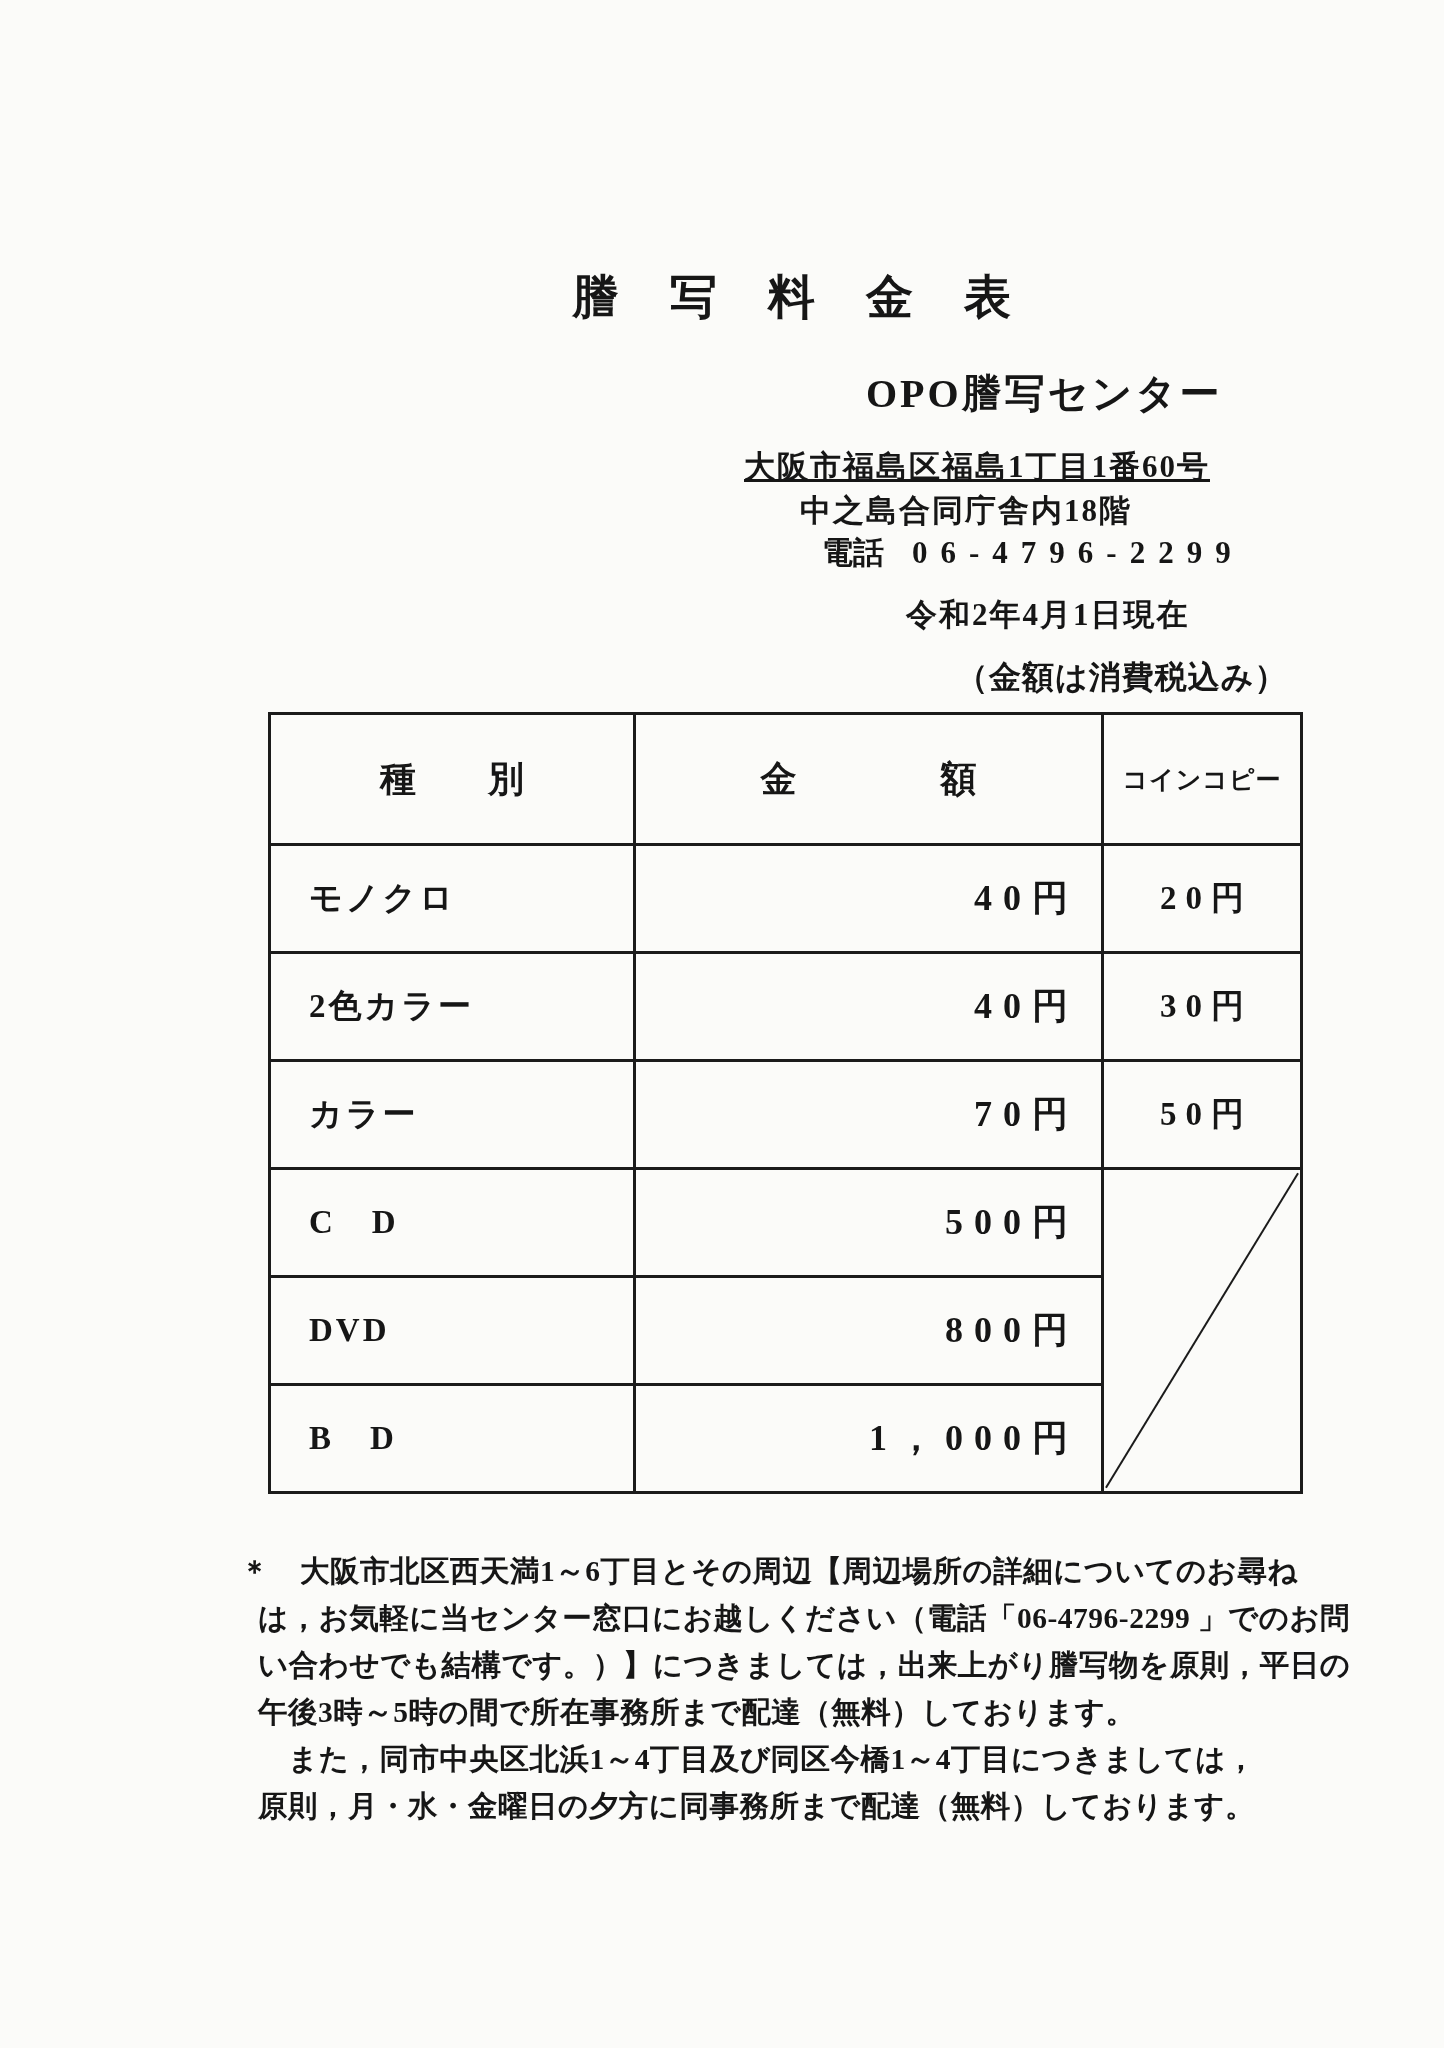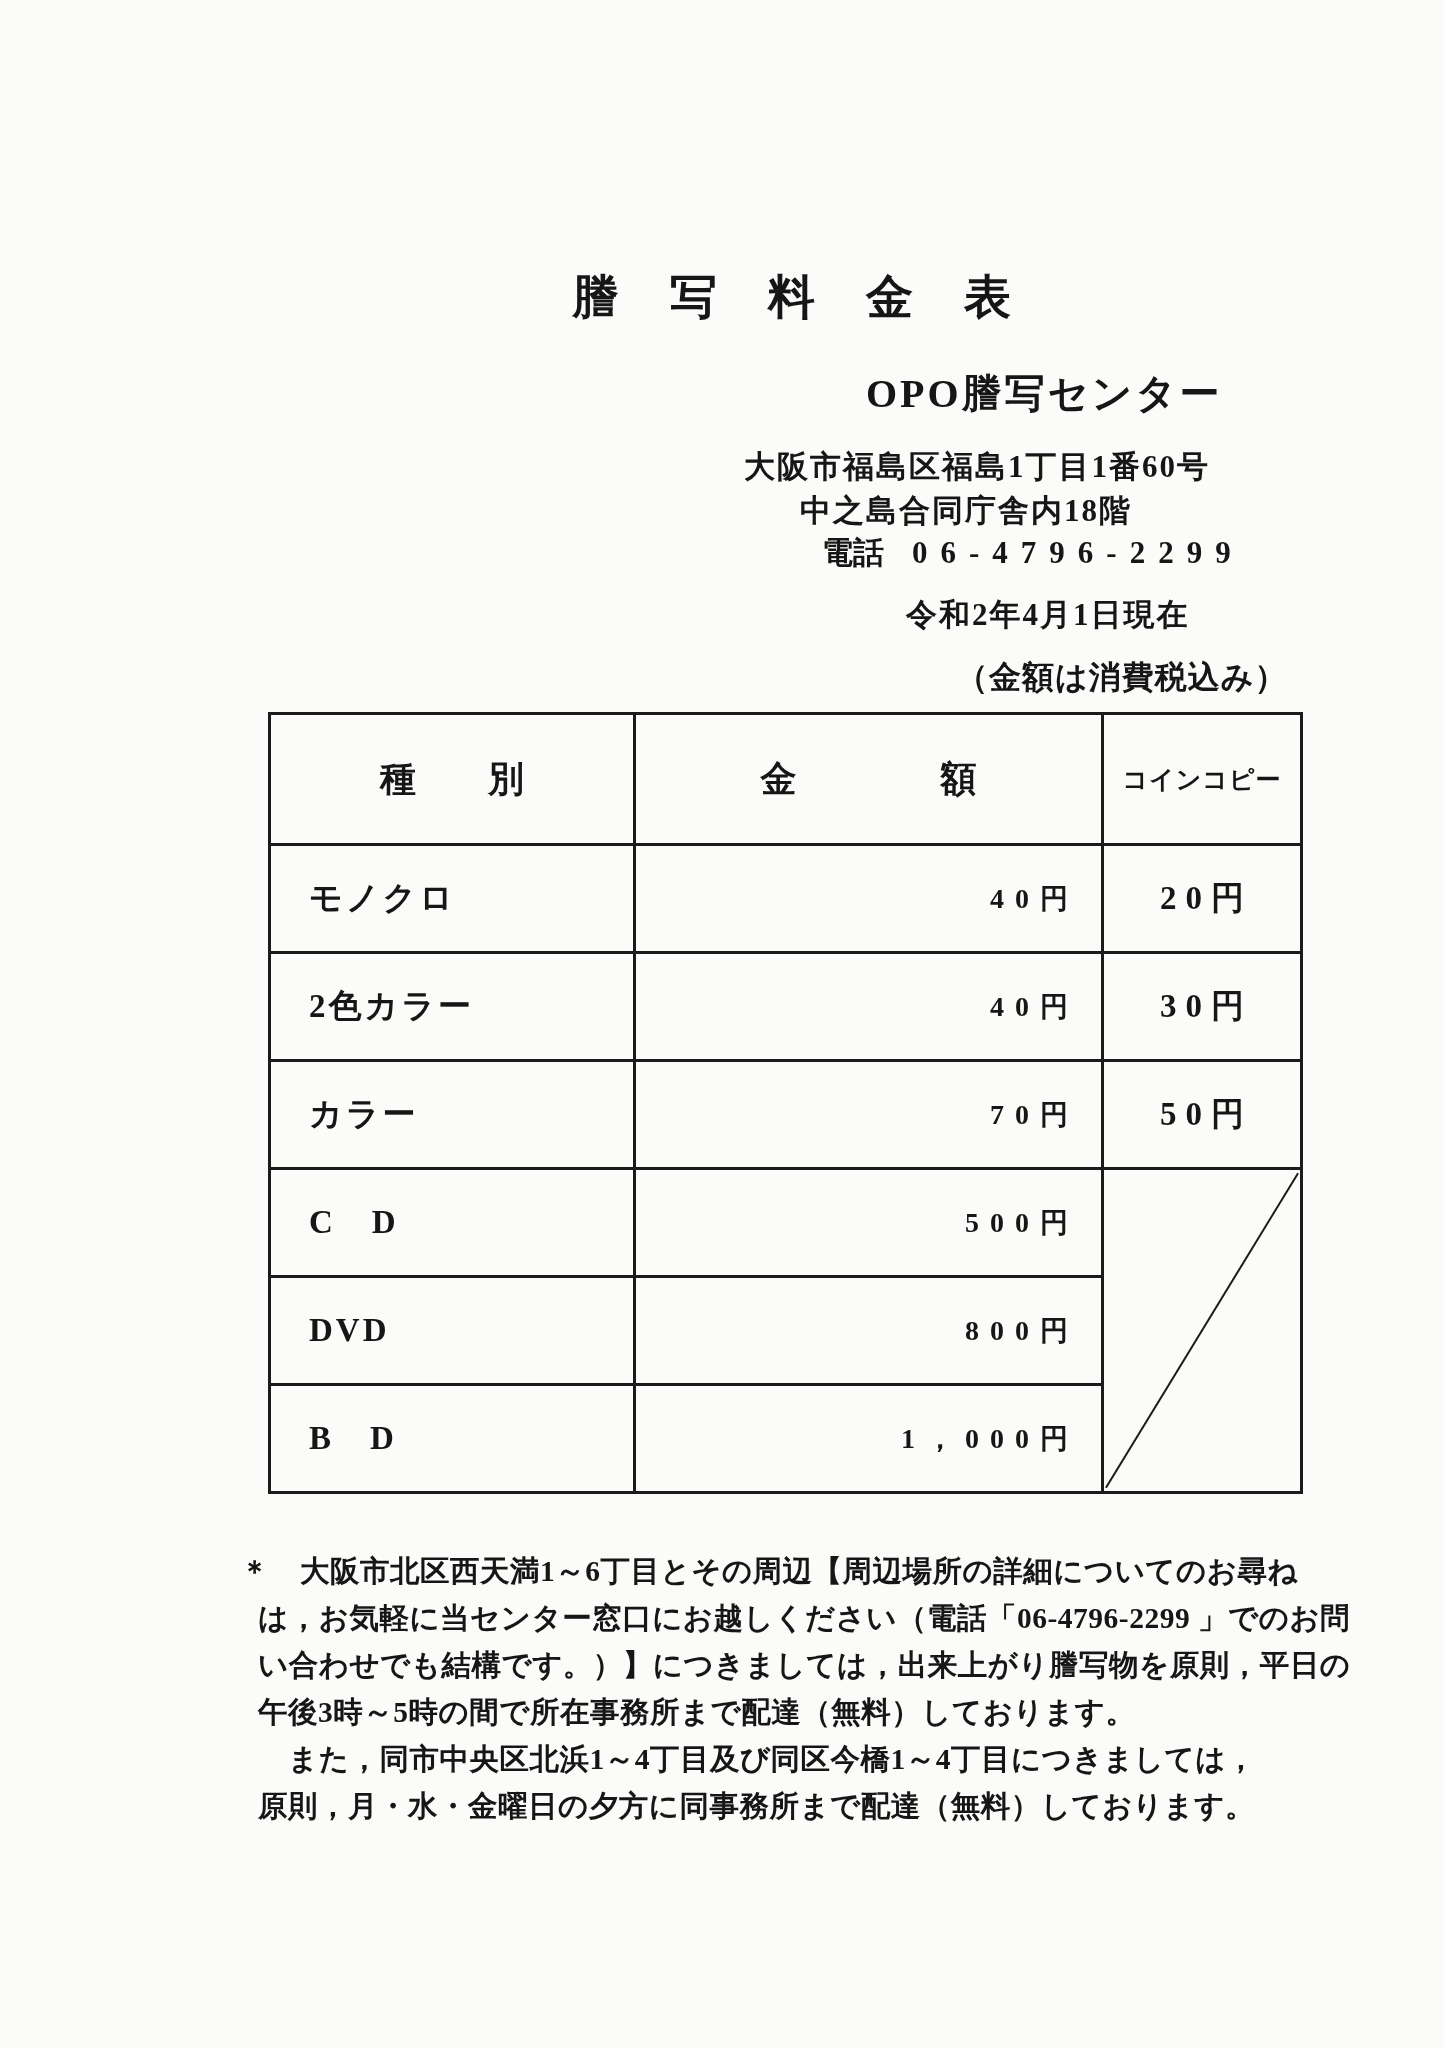--- a/index.html
+++ b/index.html
@@ -21,20 +21,21 @@
   .org-name {
     left: 866px; top: 366px;
     font-size: 40px; font-weight: 700;
     letter-spacing: 3px;
     font-family: Liberation Serif, serif;
   }
   .addr1 {
     left: 744px; top: 446px;
     font-size: 31px; font-weight: 700;
     letter-spacing: 2px;
+    text-decoration: underline;
   }
   .addr2 {
     left: 800px; top: 490px;
     font-size: 31px; font-weight: 700;
     letter-spacing: 2px;
   }
   .phone-line {
     left: 822px; top: 532px;
     font-size: 31px; font-weight: 700;
   }
@@ -66,21 +67,21 @@
   }
   tr.hdr { height: 131px; }
   tr.data { height: 108px; }
   th.h-type, th.h-amount { font-size: 36px; font-weight: 700; text-align: center; }
   th.h-coin { font-size: 25px; font-weight: 700; text-align: center; letter-spacing: 1px; }
   td.c-type {
     font-size: 33px; text-align: left;
     padding-left: 38px; letter-spacing: 3px;
   }
   td.c-price {
-    font-size: 28px; text-align: right;
+    font-size: 36px; text-align: right;
     padding-right: 22px; letter-spacing: 11px;
   }
   td.c-coin {
     font-size: 33px; text-align: center; letter-spacing: 9px;
     padding-left: 9px;
   }
   td.merged { position: relative; padding: 0; }
   td.merged svg { position: absolute; left: 0; top: 0; width: 100%; height: 100%; display: block; }
 
   .footnote {

